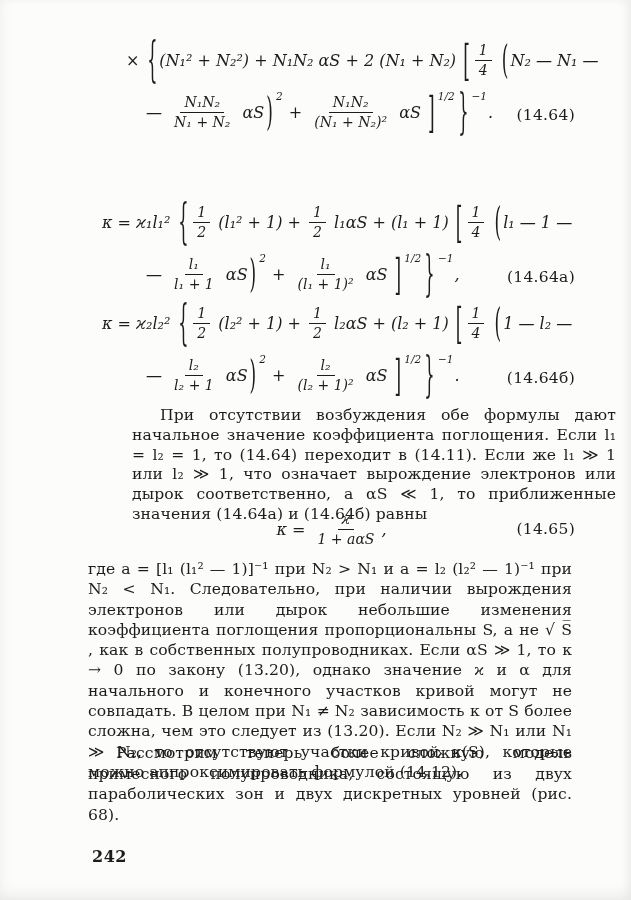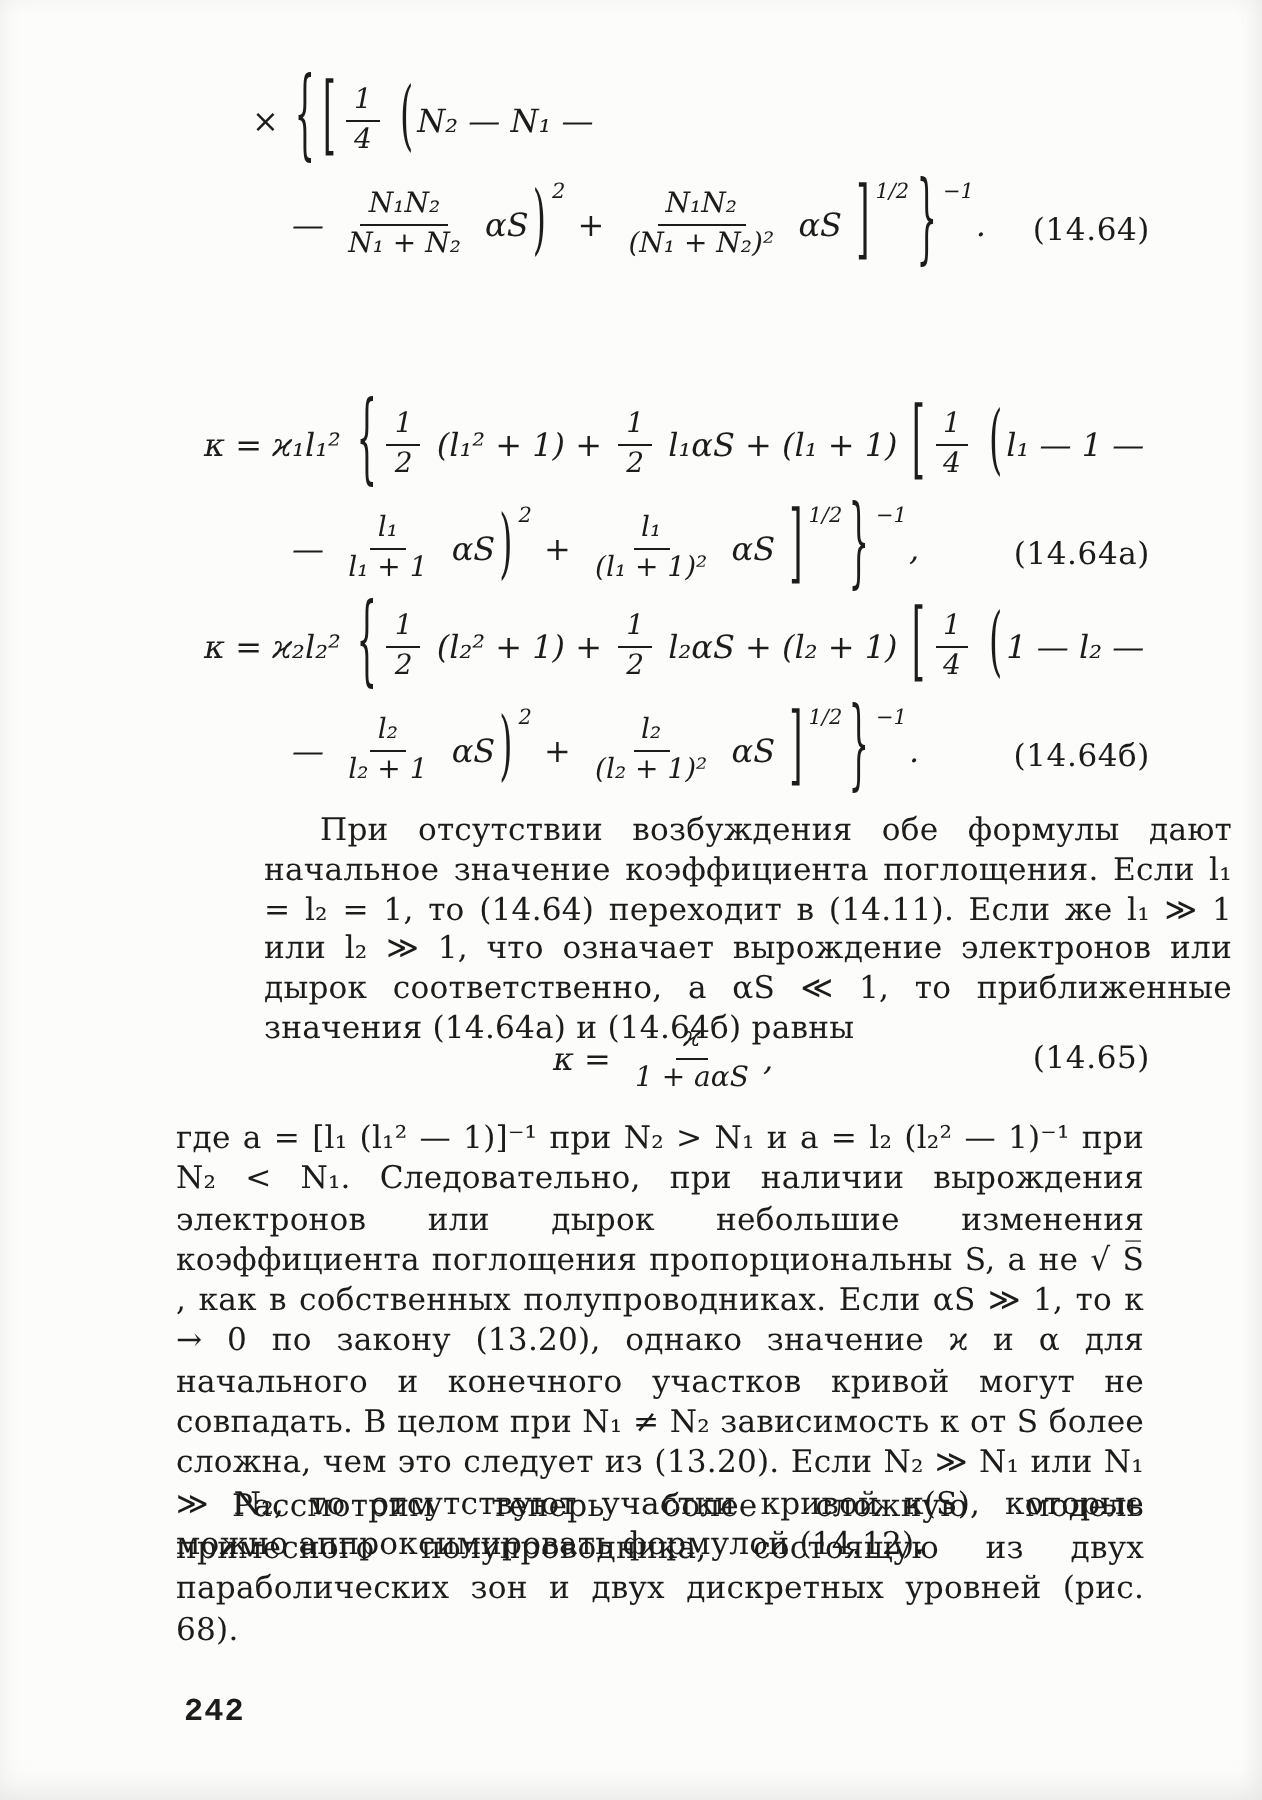--- a/index.html
+++ b/index.html
@@ -29,21 +29,21 @@
   }
   .indent { text-indent:28px; }
   .indent-sm { text-indent:10px; }
   .p-intro      { top:150px; }
   .p-absence    { top:406px; line-height:19.8px;margin-left:44px; }
   .p-where      { top:559px; line-height:20.3px; }
   .p-consider   { top:743px; }
   .p-impurities { top:805px; }
   .pageno {
     position:absolute; top:847px; left:92px;
-    font-size:16px; font-weight:bold; letter-spacing:0.5px;font-family:Liberation Mono, monospace;
+    font-size:16px; font-weight:bold; letter-spacing:0.5px;
   }
   
   .eq {
     position:absolute;
     left:88px; right:56px;
     font-size:16px;
   }
   .eq0 { top:34px; }
   .eq1 { top:196px; }
   .eq2 { top:297px; }
@@ -99,21 +99,21 @@
   .num-bottom { bottom:14px;margin-top:29px; }
   .num-middle { top:50%; transform:translateY(-50%); }
 </style>
 </head>
 <body>
 
 <div class="page">
 
   <div class="eq eq0">
     <div class="eq-lines">
-        <div class="eq-line first"><span class="t">× </span><span class="big brace">{</span><span class="big brack">[</span><span class="frac"><span class="n">1</span><span class="d">4</span></span><span class="t"> </span><span class="big paren">(</span><span class="t">N₂ — N₁ —</span></div>
+        <div class="eq-line first"><span class="t">× </span><span class="big brace">{</span><span class="t">(N₁² + N₂²) + N₁N₂ αS + 2 (N₁ + N₂) </span><span class="big brack">[</span><span class="frac"><span class="n">1</span><span class="d">4</span></span><span class="t"> </span><span class="big paren">(</span><span class="t">N₂ — N₁ —</span></div>
         <div class="eq-line cont"><span class="t">— </span><span class="frac"><span class="n">N₁N₂</span><span class="d">N₁ + N₂</span></span><span class="t"> αS</span><span class="big paren">)</span><span class="sp">2</span><span class="t"> + </span><span class="frac"><span class="n">N₁N₂</span><span class="d">(N₁ + N₂)²</span></span><span class="t"> αS </span><span class="big brack">]</span><span class="sp">1/2</span><span class="big brace">}</span><span class="sp">−1</span><span class="t">.</span></div>
       </div>
     <div class="eq-num num-bottom">(14.64)</div>
   </div>
 
 
   <div class="eq eq1">
     <div class="eq-lines">
         <div class="eq-line first"><span class="t">κ = ϰ₁l₁² </span><span class="big brace">{</span><span class="frac"><span class="n">1</span><span class="d">2</span></span><span class="t"> (l₁² + 1) + </span><span class="frac"><span class="n">1</span><span class="d">2</span></span><span class="t"> l₁αS + (l₁ + 1) </span><span class="big brack">[</span><span class="frac"><span class="n">1</span><span class="d">4</span></span><span class="t"> </span><span class="big paren">(</span><span class="t">l₁ — 1 —</span></div>
         <div class="eq-line cont"><span class="t">— </span><span class="frac"><span class="n">l₁</span><span class="d">l₁ + 1</span></span><span class="t"> αS</span><span class="big paren">)</span><span class="sp">2</span><span class="t"> + </span><span class="frac"><span class="n">l₁</span><span class="d">(l₁ + 1)²</span></span><span class="t"> αS </span><span class="big brack">]</span><span class="sp">1/2</span><span class="big brace">}</span><span class="sp">−1</span><span class="t">,</span></div>

